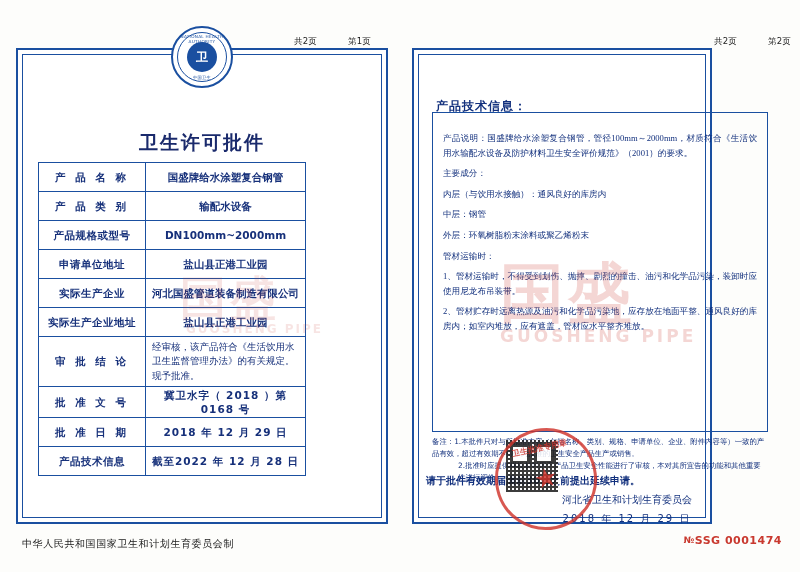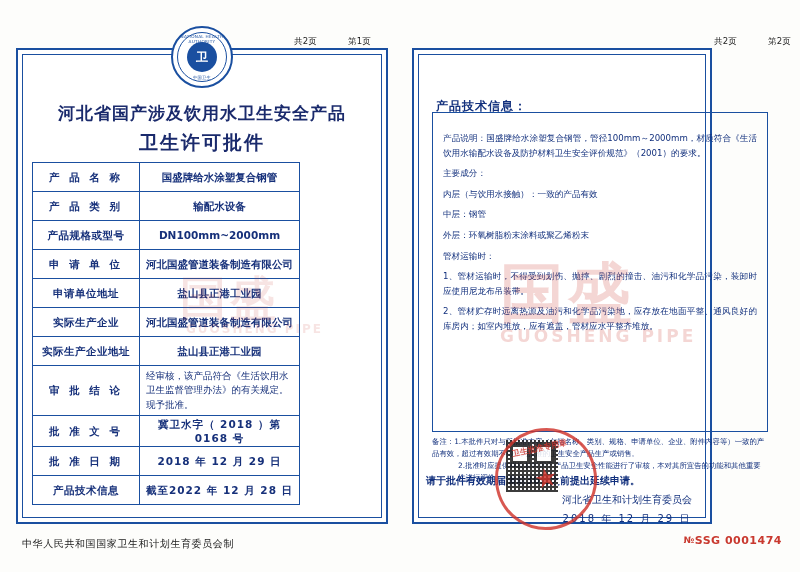--- a/index.html
+++ b/index.html
@@ -82,21 +82,21 @@
     font-family:"DejaVu Sans","Liberation Sans",sans-serif;
   }
   .title2{
     position:absolute;left:0;right:0;top:80px;
     text-align:center;
     font-size:19px;font-weight:bold;color:#1a2a6c;
     letter-spacing:2px;
   }
 
   table.form{
-    position:absolute;left:14px;top:112px;
+    position:absolute;left:20px;top:112px;
     width:268px;
     border-collapse:collapse;
     table-layout:fixed;
   }
   table.form td{
     border:1px solid #1a4fa0;
     height:26px;
     font-size:10.5px;
     color:#16307a;
     padding:1px 4px;
@@ -127,21 +127,21 @@
   }
   .rt-box{
     position:absolute;left:18px;top:62px;
     width:336px;height:320px;
     border:1px solid #1a4fa0;
     box-sizing:border-box;
     padding:18px 10px 6px 10px;
     font-size:8.6px;color:#12307d;
     line-height:1.7;
   }
-  .rt-box p{margin:0 0 6px 0;text-align:justify;text-indent:0;}
+  .rt-box p{margin:0 0 6px 0;text-align:justify;text-indent:0;font-family:Liberation Serif, serif;}
   .rt-box p.ind{text-indent:0;}
   .rt-note{
     position:absolute;left:18px;top:386px;width:336px;
     font-size:7.4px;color:#12307d;line-height:1.6;
   }
   .rt-note .nt{display:block;}
   .rt-remind{
     position:absolute;left:12px;top:424px;width:336px;
     font-size:10px;color:#12307d;font-weight:bold;
   }
@@ -229,42 +229,37 @@
     <div class="inner"></div>
 
     <div class="emblem">
       <div class="ring2">
         <div class="arc-top">NATIONAL HEALTH AUTHORITY</div>
         <div class="core">卫</div>
         <div class="arc-bot">中国卫生</div>
       </div>
     </div>
 
-    <div class="title1">河北省国产涉及饮用水卫生安全产品</div>
     <div class="title2">卫生许可批件</div>
 
     <table class="form">
       <tbody>
           <tr>
         <td class="lab">产 品 名 称</td>
         <td class="val">国盛牌给水涂塑复合钢管</td>
       </tr>
       <tr>
         <td class="lab">产 品 类 别</td>
         <td class="val">输配水设备</td>
       </tr>
       <tr>
         <td class="lab tight">产品规格或型号</td>
         <td class="val">DN100mm~2000mm</td>
       </tr>
       <tr>
-        <td class="lab">申 请 单 位</td>
-        <td class="val">河北国盛管道装备制造有限公司</td>
-      </tr>
-      <tr>
         <td class="lab tight">申请单位地址</td>
         <td class="val">盐山县正港工业园</td>
       </tr>
       <tr>
         <td class="lab tight">实际生产企业</td>
         <td class="val">河北国盛管道装备制造有限公司</td>
       </tr>
       <tr>
         <td class="lab tight">实际生产企业地址</td>
         <td class="val">盐山县正港工业园</td>
@@ -290,21 +285,21 @@
   </div>
 
   <div class="cert cert-right">
     <div class="inner"></div>
 
     <div class="rt-head">产品技术信息：</div>
 
     <div class="rt-box">
       <p class="ind">产品说明：国盛牌给水涂塑复合钢管，管径100mm～2000mm，材质符合《生活饮用水输配水设备及防护材料卫生安全评价规范》（2001）的要求。</p>
       <p>主要成分：</p>
-      <p>内层（与饮用水接触）：一致的产品有效</p>
+      <p>内层（与饮用水接触）：通风良好的库房内</p>
       <p>中层：钢管</p>
       <p>外层：环氧树脂粉末涂料或聚乙烯粉末</p>
       <p>管材运输时：</p>
       <p>1、管材运输时，不得受到划伤、抛摔、剧烈的撞击、油污和化学品污染，装卸时应使用尼龙布吊装带。</p>
       <p>2、管材贮存时远离热源及油污和化学品污染地，应存放在地面平整、通风良好的库房内；如室内堆放，应有遮盖，管材应水平整齐堆放。</p>
     </div>
 
     <div class="rt-note">
       <span class="nt">备注：1.本批件只对与所批准内容（包括名称、类别、规格、申请单位、企业、附件内容等）一致的产品有效，超过有效期不得作为批准的卫生安全产品生产或销售。</span>
       <span class="nt" style="padding-left:26px;">2.批准时应提供样板材料用于产品卫生安全性能进行了审核，本对其所宜告的功能和其他重要性进行评价。</span>

